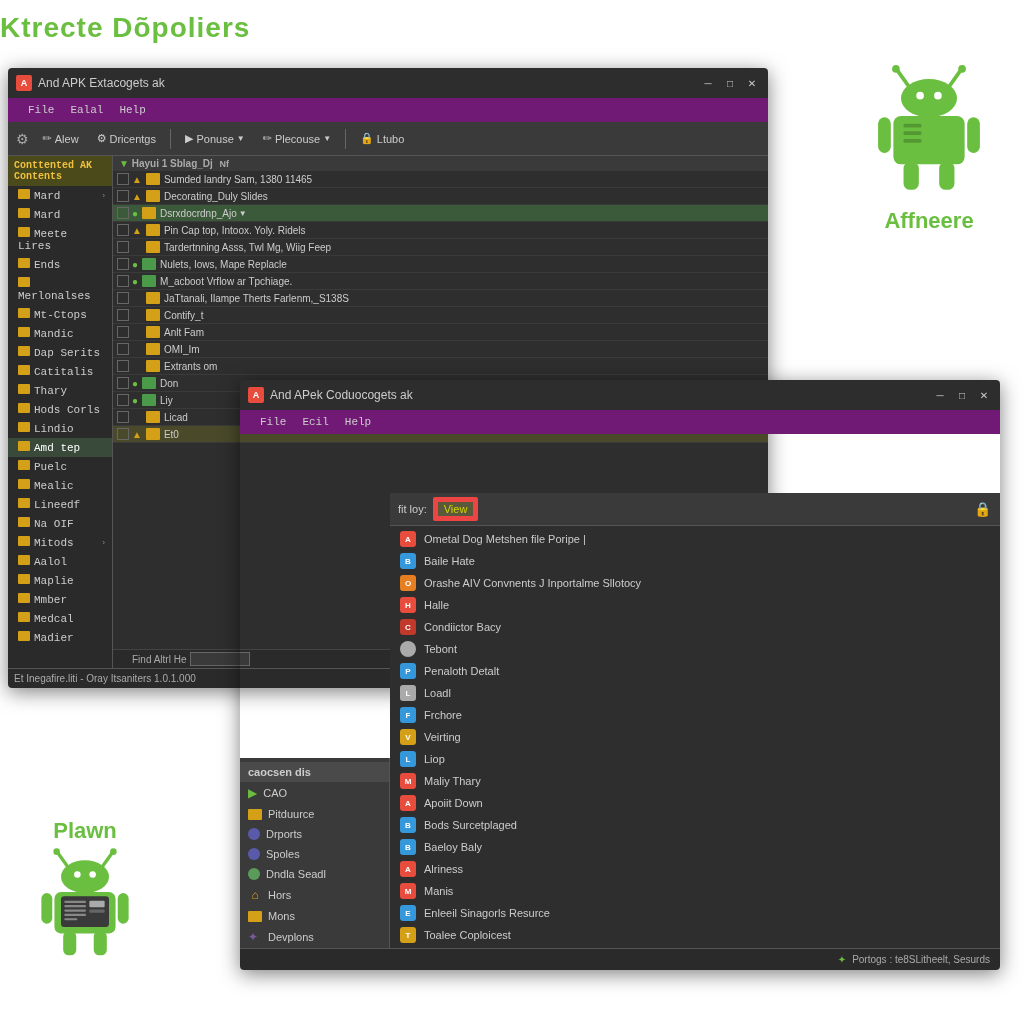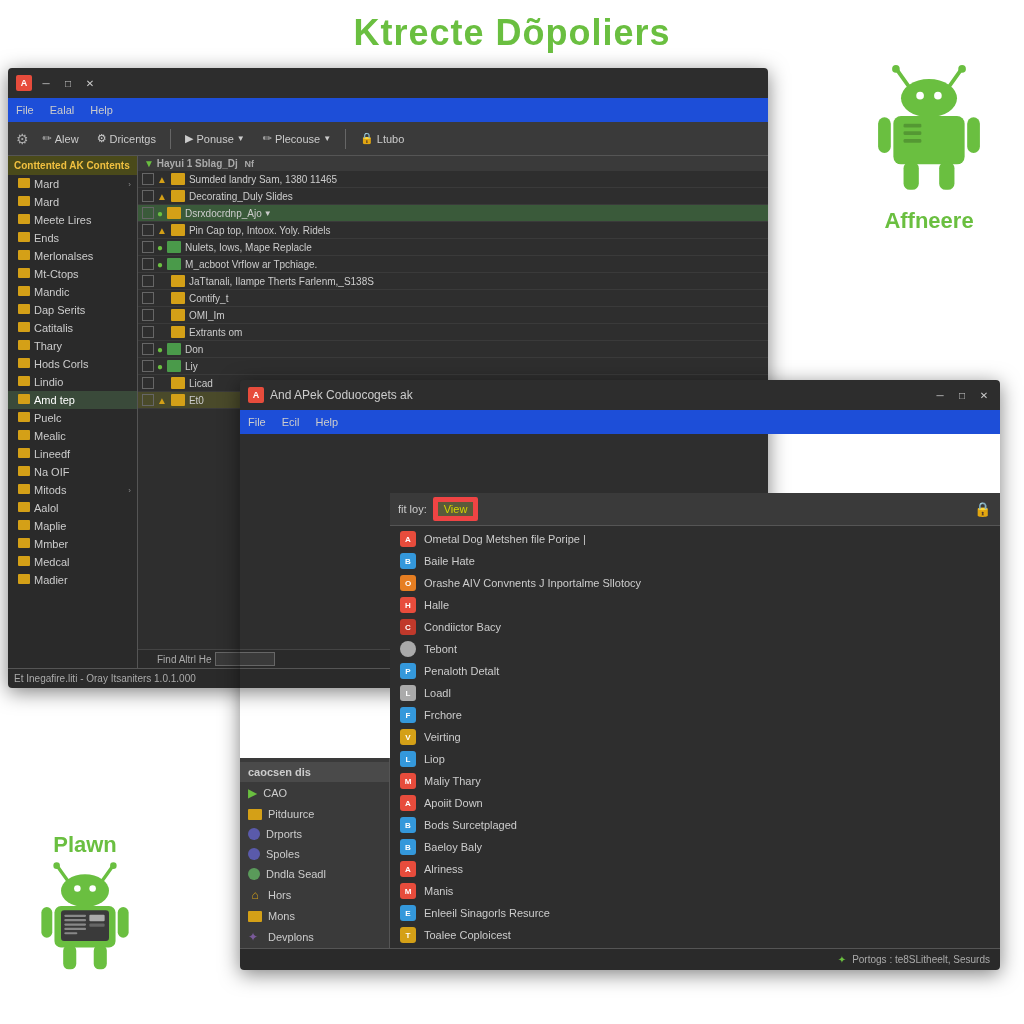--- a/index.html
+++ b/index.html
@@ -7,23 +7,23 @@
       background: #ffffff;
       font-family: 'Segoe UI', Arial, sans-serif;
       width: 1024px;
       height: 1024px;
       position: relative;
       overflow: hidden;
     }
 
     
     .page-title {
-      text-align: center;
+      text-align: left;
       color: #6abf40;
-      font-size: 36px;
+      font-size: 28px;
       font-weight: bold;
       padding-top: 12px;
       letter-spacing: 1px;
     }
 
     
     .android-icon {
       display: flex;
       flex-direction: column;
       align-items: center;
@@ -43,21 +43,21 @@
     .android-top-right {
       position: absolute;
       top: 60px;
       right: 30px;
     }
     .android-top-right .android-svg { width: 130px; height: 140px; }
 
     
     .android-bottom-left {
       position: absolute;
-      bottom: 46px;
+      bottom: 60px;
       left: 30px;
     }
     .android-bottom-left .android-svg { width: 110px; height: 120px; }
 
     
     .window {
       position: absolute;
       border-radius: 4px;
       box-shadow: 0 4px 20px rgba(0,0,0,0.5);
       overflow: hidden;
@@ -103,26 +103,27 @@
       display: flex;
       align-items: center;
       justify-content: center;
       font-size: 10px;
       color: #ccc;
       background: transparent;
     }
 
     
     .menubar {
-      background: #1d4ed8;
+      background: #701a75;
       height: 24px;
       display: flex;
       align-items: center;
-      padding: 0 0;
-      flex-shrink: 0;
+      padding: 0 12px;
+      flex-shrink: 0;
+      font-family: Liberation Mono, monospace;
     }
     .menu-item {
       color: #cccccc;
       font-size: 11px;
       padding: 0 8px;
       cursor: pointer;
     }
 
     
     .toolbar {
@@ -156,25 +157,26 @@
 
     
     .window-body {
       display: flex;
       flex: 1;
       overflow: hidden;
     }
 
     
     .sidebar {
-      width: 130px;
+      width: 105px;
       background: #2a2a2a;
       border-right: 1px solid #555;
       overflow-y: auto;
       flex-shrink: 0;
+      font-family: Liberation Mono, monospace;
     }
     .sidebar-header {
       background: #4a4a1a;
       color: #f0c040;
       font-size: 10px;
       font-weight: bold;
       padding: 4px 6px;
     }
     .sidebar-item {
       color: #cccccc;
@@ -453,20 +455,21 @@
     <rect x="10" y="45" width="10" height="28" rx="5" fill="#6abf40"></rect>
     <rect x="80" y="45" width="10" height="28" rx="5" fill="#6abf40"></rect>
     <rect x="30" y="80" width="12" height="22" rx="5" fill="#6abf40"></rect>
     <rect x="58" y="80" width="12" height="22" rx="5" fill="#6abf40"></rect>
   </svg>
 </div>
 
 <div class="window window1">
   <div class="window-titlebar">
     <span class="window-icon">A</span>
+    <span class="window-title">And APK Extacogets ak</span>
     <div class="window-controls">
       <button class="win-btn">─</button>
       <button class="win-btn">□</button>
       <button class="win-btn win-btn-close">✕</button>
     </div>
   </div>
   <div class="menubar">
     <span class="menu-item">File</span>
     <span class="menu-item">Ealal</span>
     <span class="menu-item">Help</span>
@@ -602,20 +605,26 @@
           <span style="font-size:8px;margin-left:2px;">▼</span>
         </div>
         <div class="file-list-row">
           <div class="file-row-check"></div>
           <span style="color:#d4a017;margin-right:4px;font-size:10px;">▲</span>
           <div class="file-row-icon"></div>
           <span>Pin Cap top, Intoox. Yoly. Ridels</span>
         </div>
         <div class="file-list-row">
           <div class="file-row-check"></div>
+          <div style="width:14px;"></div>
+          <div class="file-row-icon"></div>
+          <span>Tardertnning Asss, Twl Mg, Wiig Feep</span>
+        </div>
+        <div class="file-list-row">
+          <div class="file-row-check"></div>
           <span style="color:#6abf40;margin-right:4px;font-size:10px;">●</span>
           <div class="file-row-icon green"></div>
           <span>Nulets, Iows, Mape Replacle</span>
         </div>
         <div class="file-list-row">
           <div class="file-row-check"></div>
           <span style="color:#6abf40;margin-right:4px;font-size:10px;">●</span>
           <div class="file-row-icon green"></div>
           <span>M_acboot Vrflow ar Tpchiage.</span>
         </div>
@@ -623,20 +632,26 @@
           <div class="file-row-check"></div>
           <div style="width:14px;"></div>
           <div class="file-row-icon"></div>
           <span>JaTtanali, Ilampe Therts Farlenm,_S138S</span>
         </div>
         <div class="file-list-row">
           <div class="file-row-check"></div>
           <div style="width:14px;"></div>
           <div class="file-row-icon"></div>
           <span>Contify_t</span>
+        </div>
+        <div class="file-list-row">
+          <div class="file-row-check"></div>
+          <div style="width:14px;"></div>
+          <div class="file-row-icon"></div>
+          <span>Anlt Fam</span>
         </div>
         <div class="file-list-row">
           <div class="file-row-check"></div>
           <div style="width:14px;"></div>
           <div class="file-row-icon"></div>
           <span>OMI_Im</span>
         </div>
         <div class="file-list-row">
           <div class="file-row-check"></div>
           <div style="width:14px;"></div>

